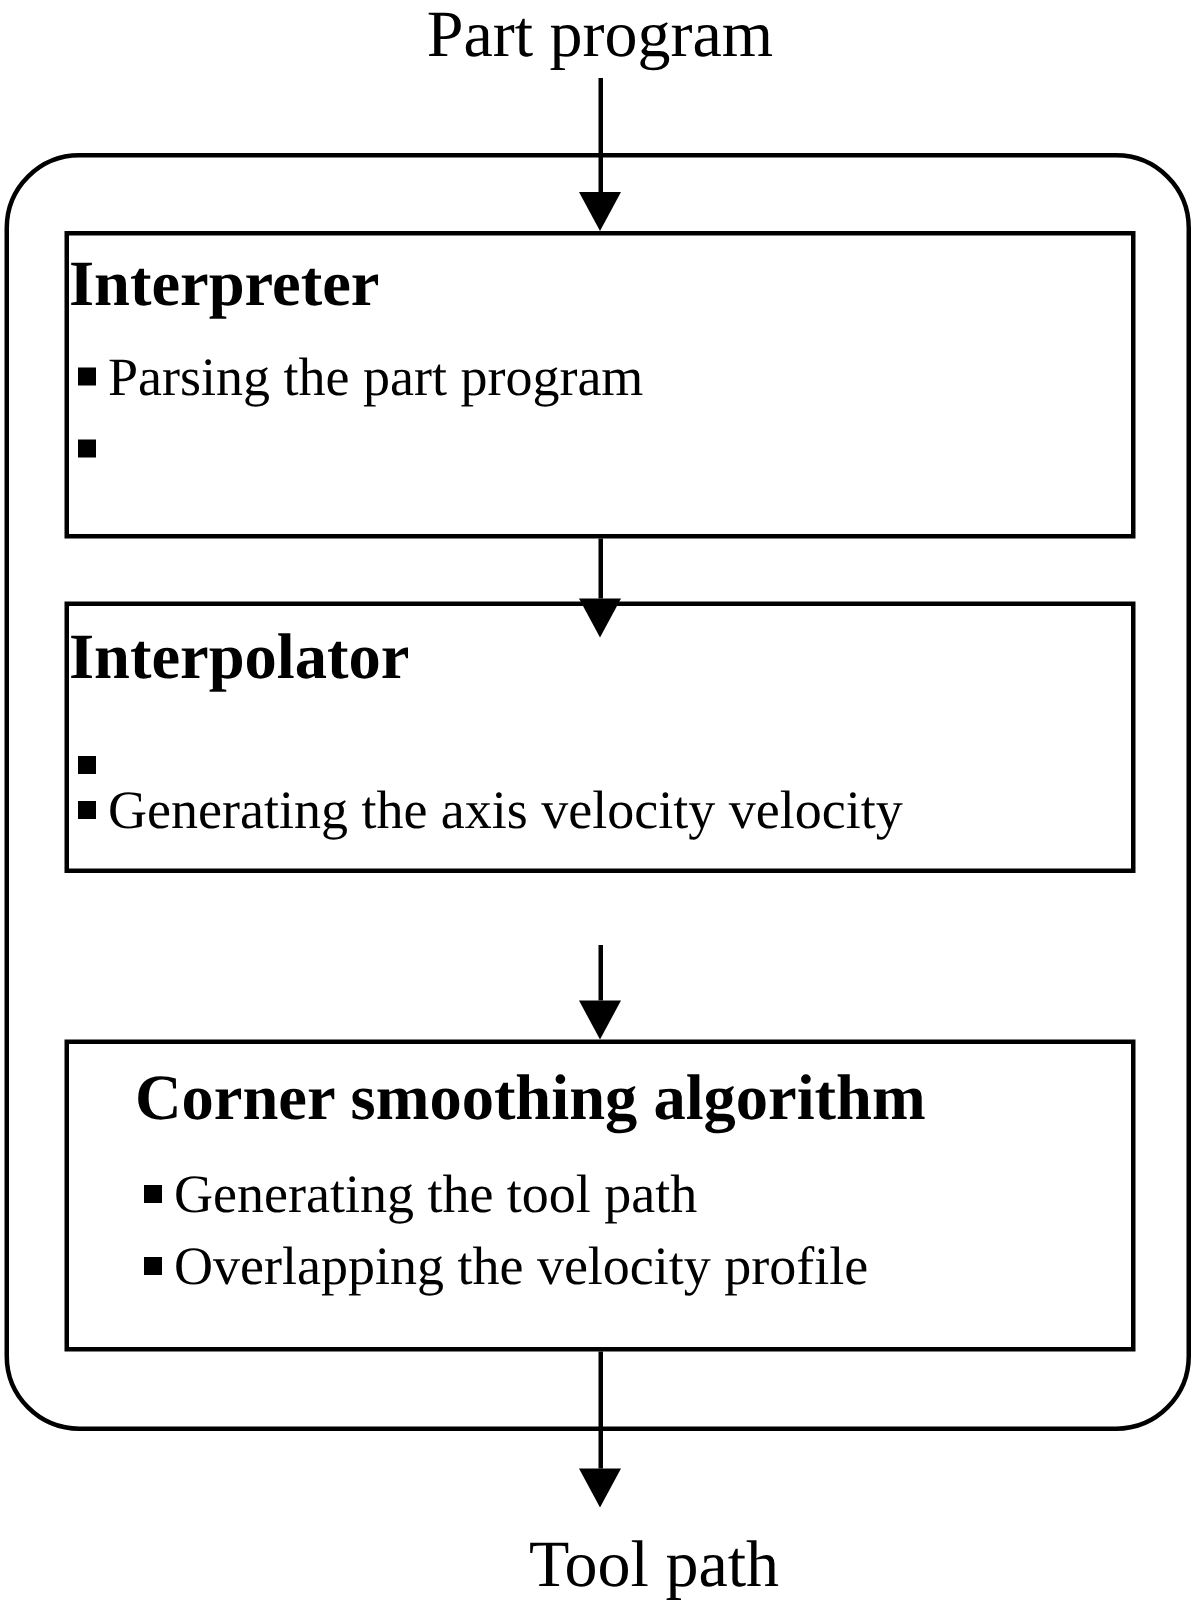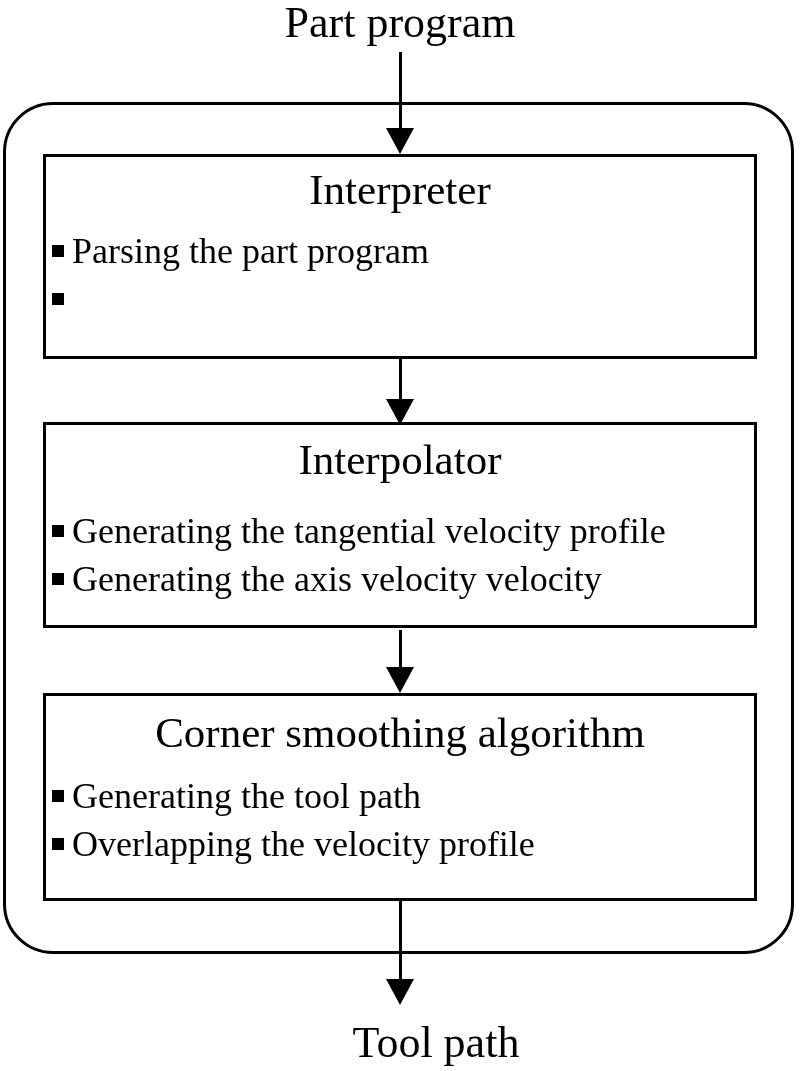--- a/index.html
+++ b/index.html
@@ -41,28 +41,29 @@
   .process-box {
     position: absolute;
     left: 43px;
     width: 714px;
     box-sizing: border-box;
     border: 3px solid #000000;
     background: #ffffff;
     z-index: 2;
   }
   .box-1 { top: 154px; height: 205px; }
-  .box-2 { top: 422px; height: 206px; }
-  .box-3 { top: 693px; height: 208px; }
+  .box-2 { top: 401px; height: 181px; }
+  .box-3 { top: 693px; height: 208px; padding-left: 44px; }
 
   .box-title {
-    text-align: center;
+    text-align: left;
     font-size: 43px;
     line-height: 50px;
     white-space: nowrap;
+    font-weight: bold;
   }
   .box-1 .box-title { margin-top: 8px;  }
   .box-2 .box-title { margin-top: 10px; }
   .box-3 .box-title { margin-top: 12px; }
 
   .bullets {
     list-style: none;
     margin: 0;
     padding: 0 0 0 6px;
   }
@@ -138,21 +139,20 @@
   <div class="arrow arrow-2">
     <div class="arrow-shaft"></div>
     <div class="arrow-head"></div>
   </div>
 
   <div class="process-box box-2">
     <div class="box-title">Interpolator</div>
     <ul class="bullets">
       <li class="bullet-item">
         <span class="bullet-square"></span>
-        <span>Generating the tangential velocity profile</span>
       </li>
       <li class="bullet-item">
         <span class="bullet-square"></span>
         <span>Generating the axis velocity velocity</span>
       </li>
     </ul>
   </div>
 
   <div class="arrow arrow-3">
     <div class="arrow-shaft"></div>

